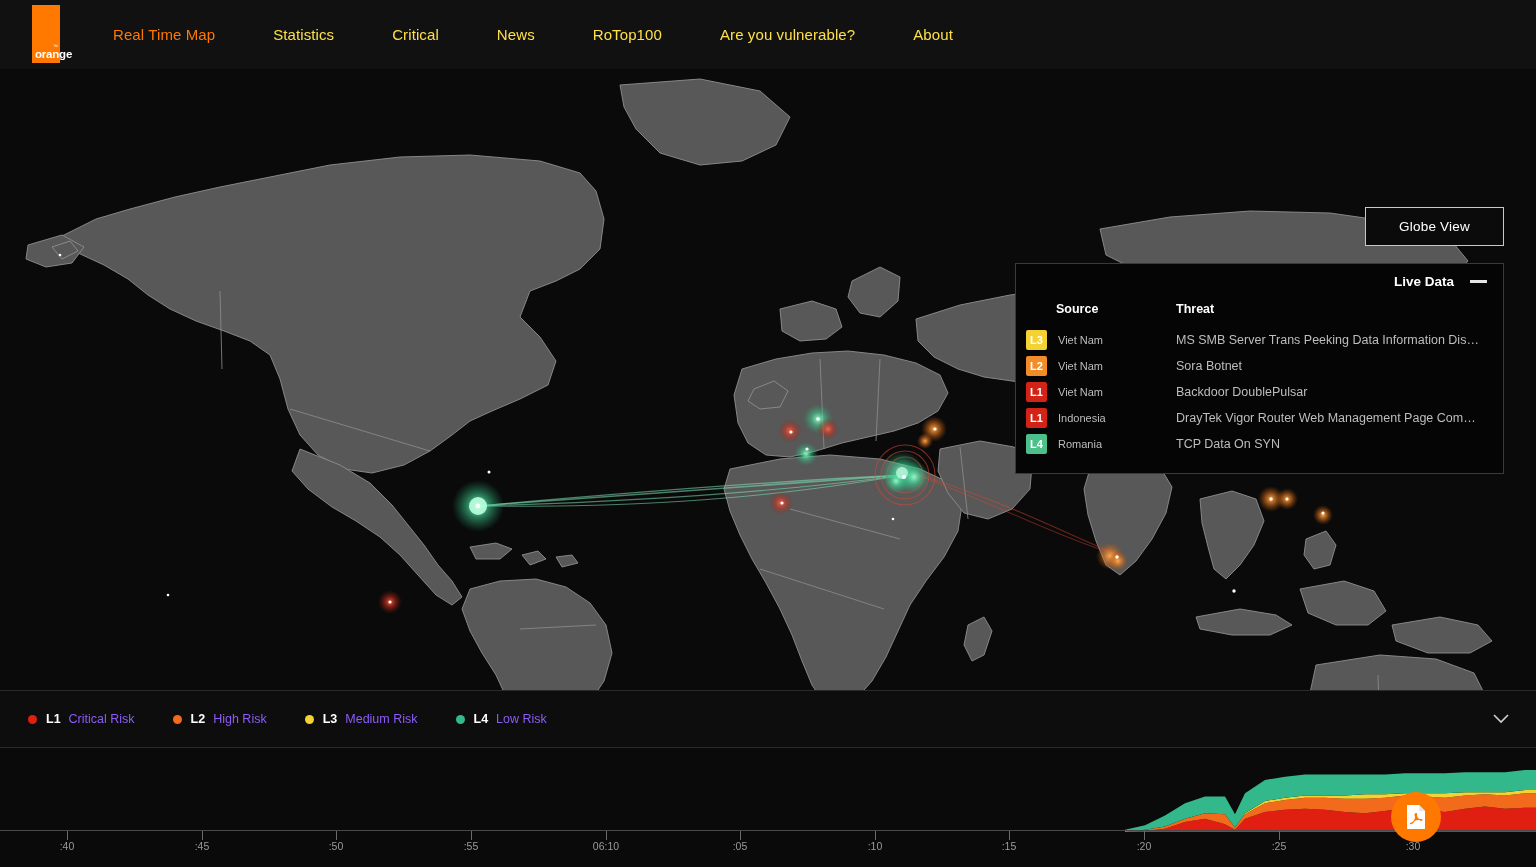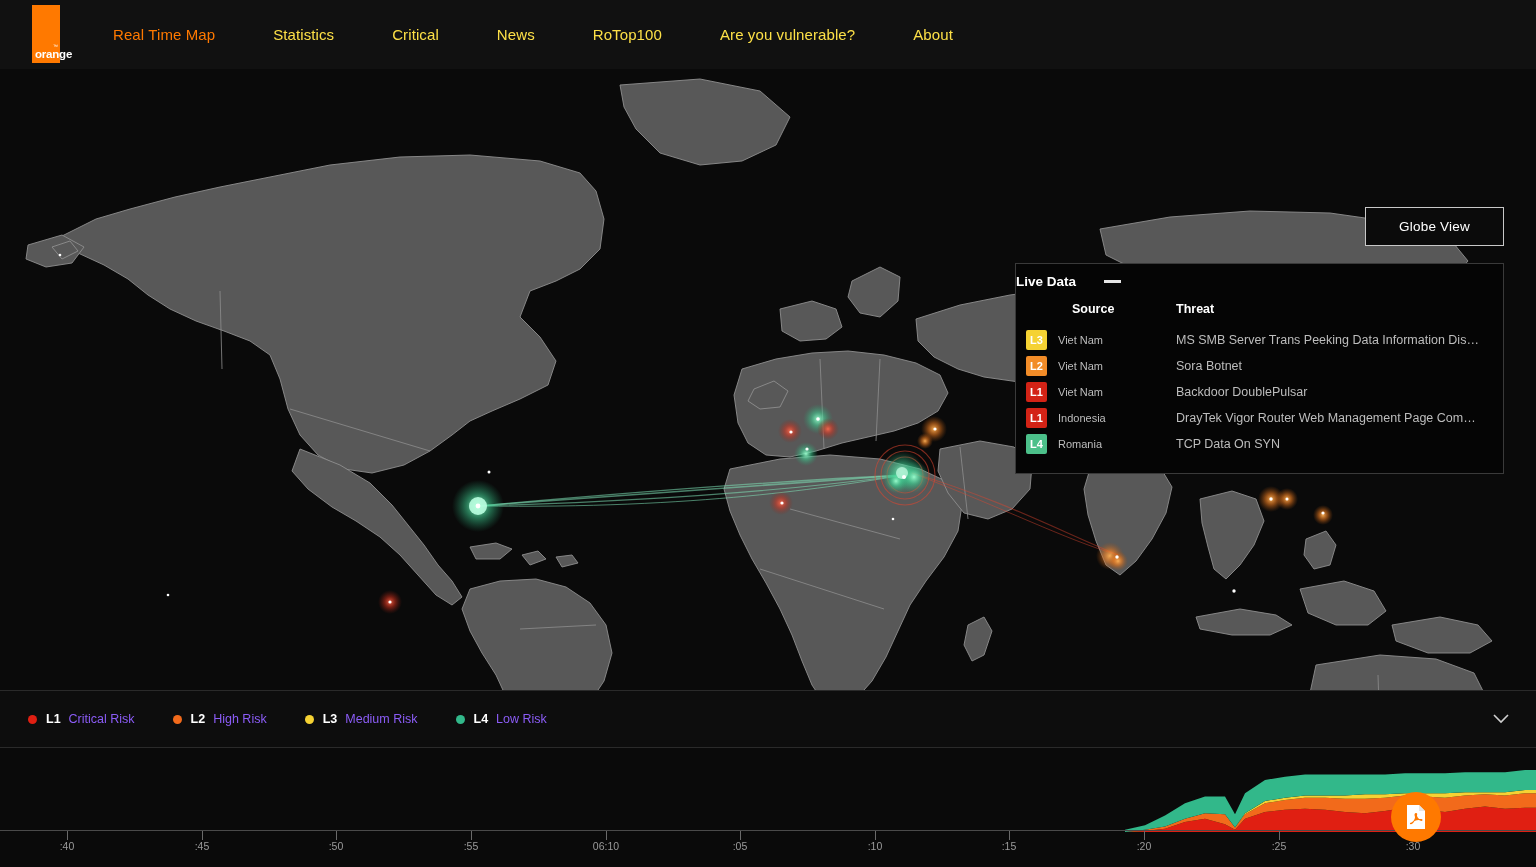--- a/index.html
+++ b/index.html
@@ -58,33 +58,33 @@
     font-size:13.5px; display:flex; align-items:center; justify-content:center;
     cursor:pointer; z-index:30; letter-spacing:.2px;
   }
 
   
   .live-panel{
     position:absolute; right:32px; top:194px; width:489px; height:211px;
     background:#050505; border:1px solid #3a3a3a; z-index:30;
   }
   .live-head{
-    height:34px; display:flex; align-items:center; justify-content:flex-start;
-    padding:0 16px 0 0; gap:28px;
+    height:34px; display:flex; align-items:center; justify-content:flex-end;
+    padding:0 16px 0 0; gap:16px;
   }
   .live-title{ font-size:13.5px; font-weight:bold; color:#ffffff; }
   .minimize-icon{
     width:17px; height:3px; background:#e6e6e6; cursor:pointer; display:block;
   }
   .live-table{ width:100%; border-collapse:collapse; }
   .live-table th{
     text-align:left; font-size:12.5px; font-weight:bold; color:#ffffff;
     padding:4px 0 11px 0;
   }
-  .live-table th.c-src{ padding-left:56px; width:118px; }
+  .live-table th.c-src{ padding-left:40px; width:118px; }
   .live-table th.c-thr{ padding-left:0; }
   .live-table td{ padding:3px 0; vertical-align:middle; }
   .lv-badge-cell{ width:42px; padding-left:10px !important; }
   .lv-badge{
     display:inline-flex; align-items:center; justify-content:center;
     width:21px; height:20px; border-radius:2px;
     font-size:11px; font-weight:bold; color:#ffffff;
   }
   .lv-src{ font-size:11px; color:#bdbdbd; width:118px; }
   .lv-thr{

